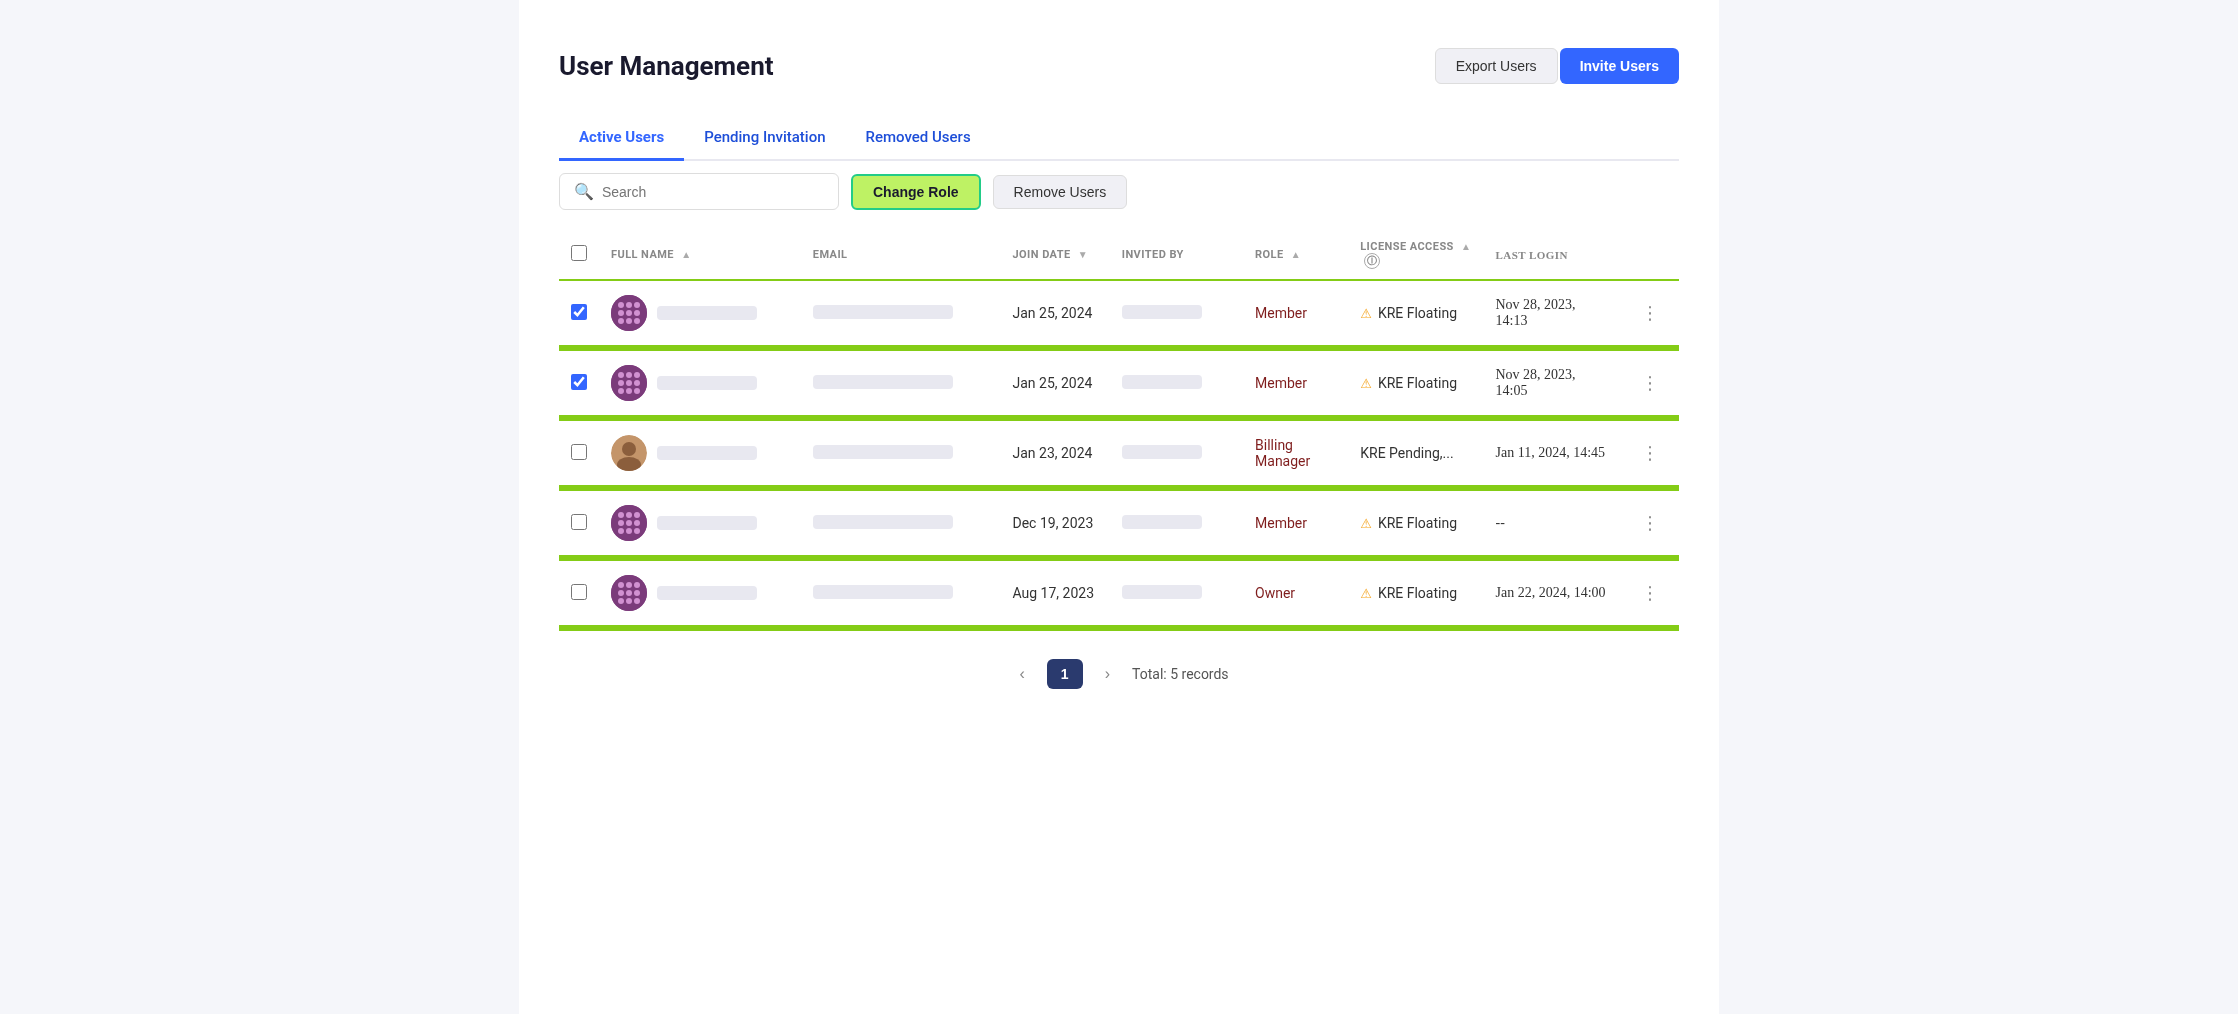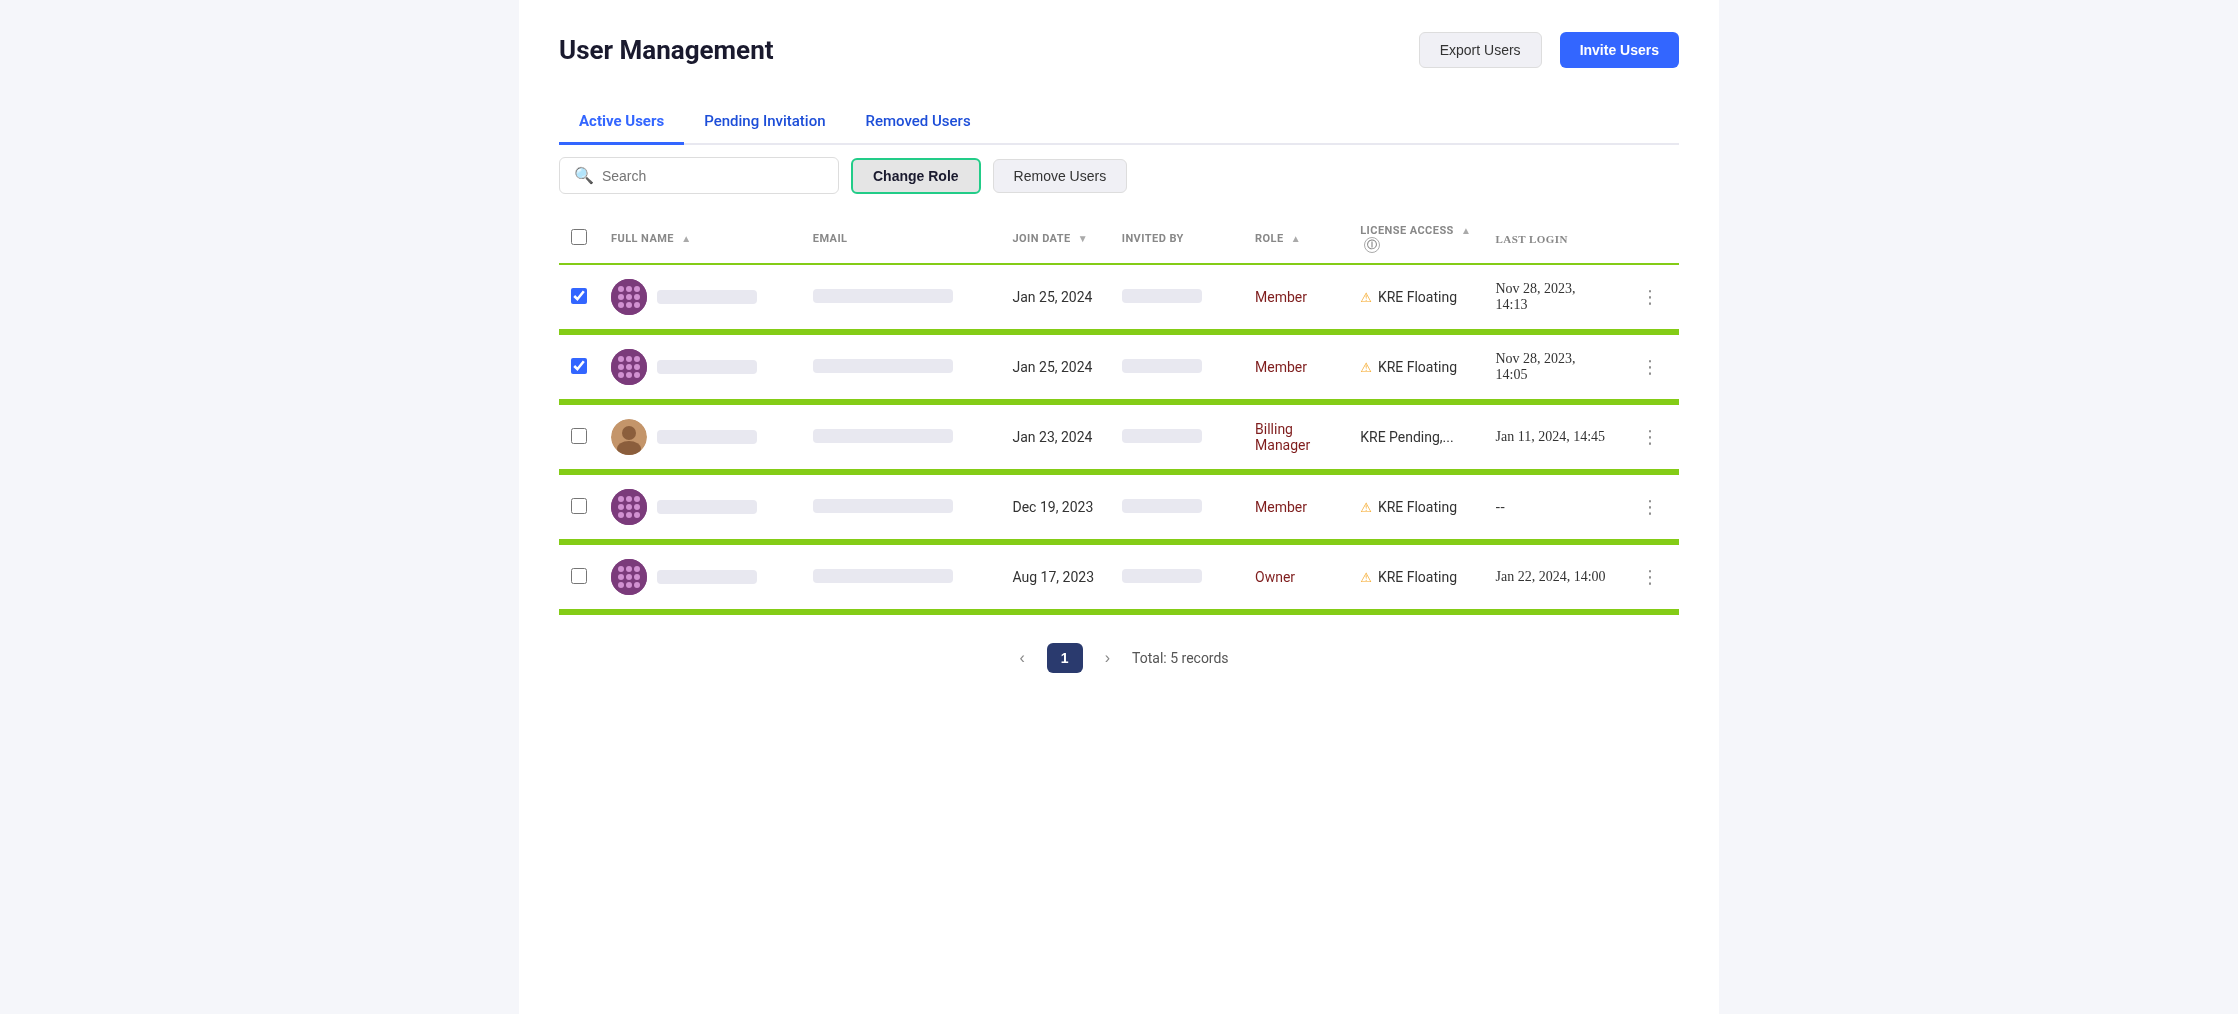--- a/index.html
+++ b/index.html
@@ -1,30 +1,30 @@
 <!DOCTYPE html>
 <html><head>
   <meta charset="utf-8">
   <style>
     * { box-sizing: border-box; margin: 0; padding: 0; }
     body { font-family: -apple-system, BlinkMacSystemFont, 'Segoe UI', Roboto, sans-serif; background: #f5f6fa; color: #222; font-size: 14px; }
-    .page { background: #fff; min-height: 100vh; padding: 32px 40px; max-width: 1200px; margin: 0 auto; }
+    .page { background: #fff; min-height: 100vh; padding: 48px 40px; max-width: 1200px; margin: 0 auto; }
     .header { display: flex; justify-content: space-between; align-items: center; margin-bottom: 32px; }
     .page-title { font-size: 26px; font-weight: 700; color: #1a1a2e; }
-    .header-actions { display: flex; gap: 18px; }
+    .header-actions { display: flex; gap: 2px; }
     .btn-export { background: #f0f0f5; color: #333; border: 1px solid #ddd; padding: 9px 20px; border-radius: 6px; font-size: 14px; font-weight: 500; cursor: pointer; }
     .btn-invite { background: #3366ff; color: #fff; border: none; padding: 9px 20px; border-radius: 6px; font-size: 14px; font-weight: 600; cursor: pointer; }
     .tabs { display: flex; gap: 0; border-bottom: 2px solid #e8e8f0; margin-bottom: 12px; }
     .tab { padding: 12px 20px; font-size: 15px; font-weight: 500; color: #1d4ed8; cursor: pointer; border-bottom: 3px solid transparent; margin-bottom: -2px; }
     .tab.active { color: #3366ff; border-bottom: 3px solid #3366ff; font-weight: 700; }
     .toolbar { display: flex; align-items: center; gap: 12px; margin-bottom: 20px; }
     .search-box { display: flex; align-items: center; border: 1px solid #ddd; border-radius: 6px; padding: 8px 14px; background: #fff; width: 280px; gap: 8px; }
     .search-box input { border: none; outline: none; font-size: 14px; color: #888; width: 100%; background: transparent; }
     .search-icon { color: #aaa; font-size: 16px; }
-    .btn-change-role { background: #e5e5e5; color: #1a1a2e; border: 2px solid #22cc88; padding: 8px 20px; border-radius: 6px; font-size: 14px; font-weight: 600; cursor: pointer; }
+    .btn-change-role { background: #bef264; color: #1a1a2e; border: 2px solid #22cc88; padding: 8px 20px; border-radius: 6px; font-size: 14px; font-weight: 600; cursor: pointer; }
     .btn-remove-users { background: #f0f0f5; color: #333; border: 1px solid #ddd; padding: 8px 20px; border-radius: 6px; font-size: 14px; font-weight: 500; cursor: pointer; }
     table { width: 100%; border-collapse: collapse; }
     thead tr { border-bottom: 2px solid #84cc16; }
     thead th { text-align: left; padding: 10px 12px; font-size: 11px; font-weight: 700; color: #888; text-transform: uppercase; letter-spacing: 0.04em; }
     thead th.sortable { cursor: pointer; }
     .sort-arrow { margin-left: 4px; color: #aaa; font-size: 10px; }
     tbody tr { border-bottom: 6px solid #84cc16; }
     tbody td { padding: 14px 12px; font-size: 14px; color: #333; vertical-align: middle; }
     .checkbox-cell { width: 40px; }
     .avatar { width: 36px; height: 36px; border-radius: 50%; overflow: hidden; display: flex; align-items: center; justify-content: center; }

